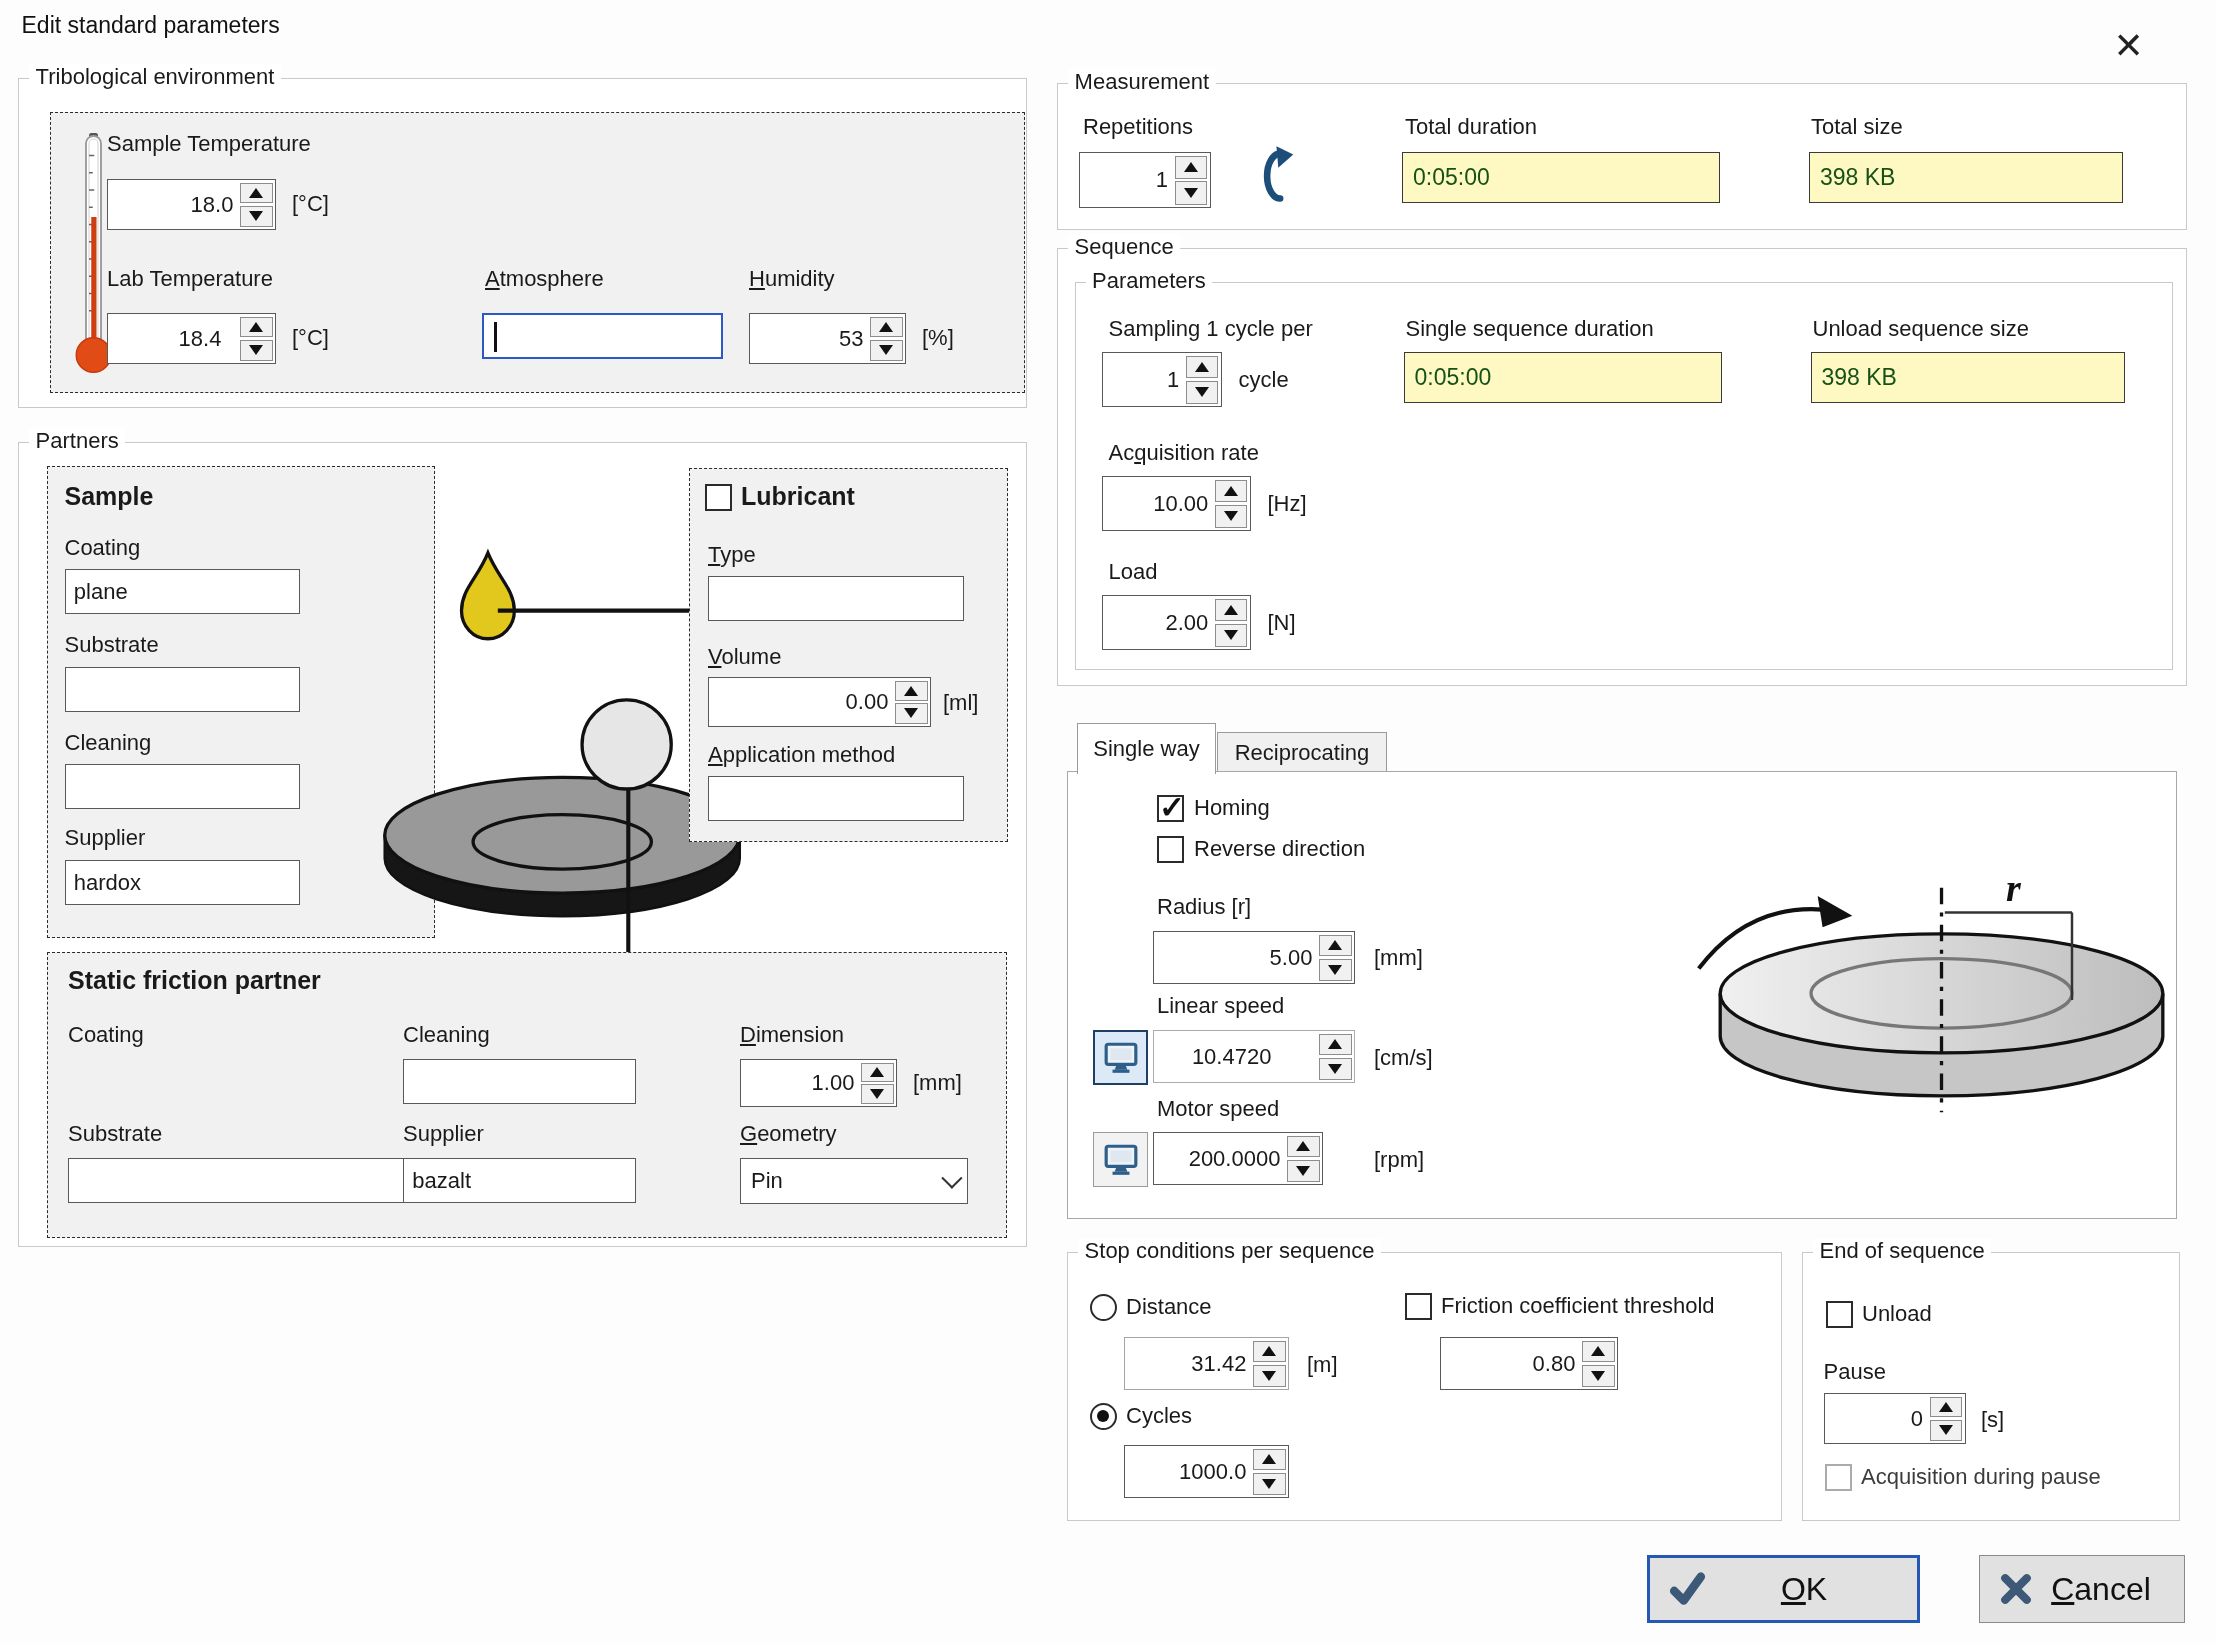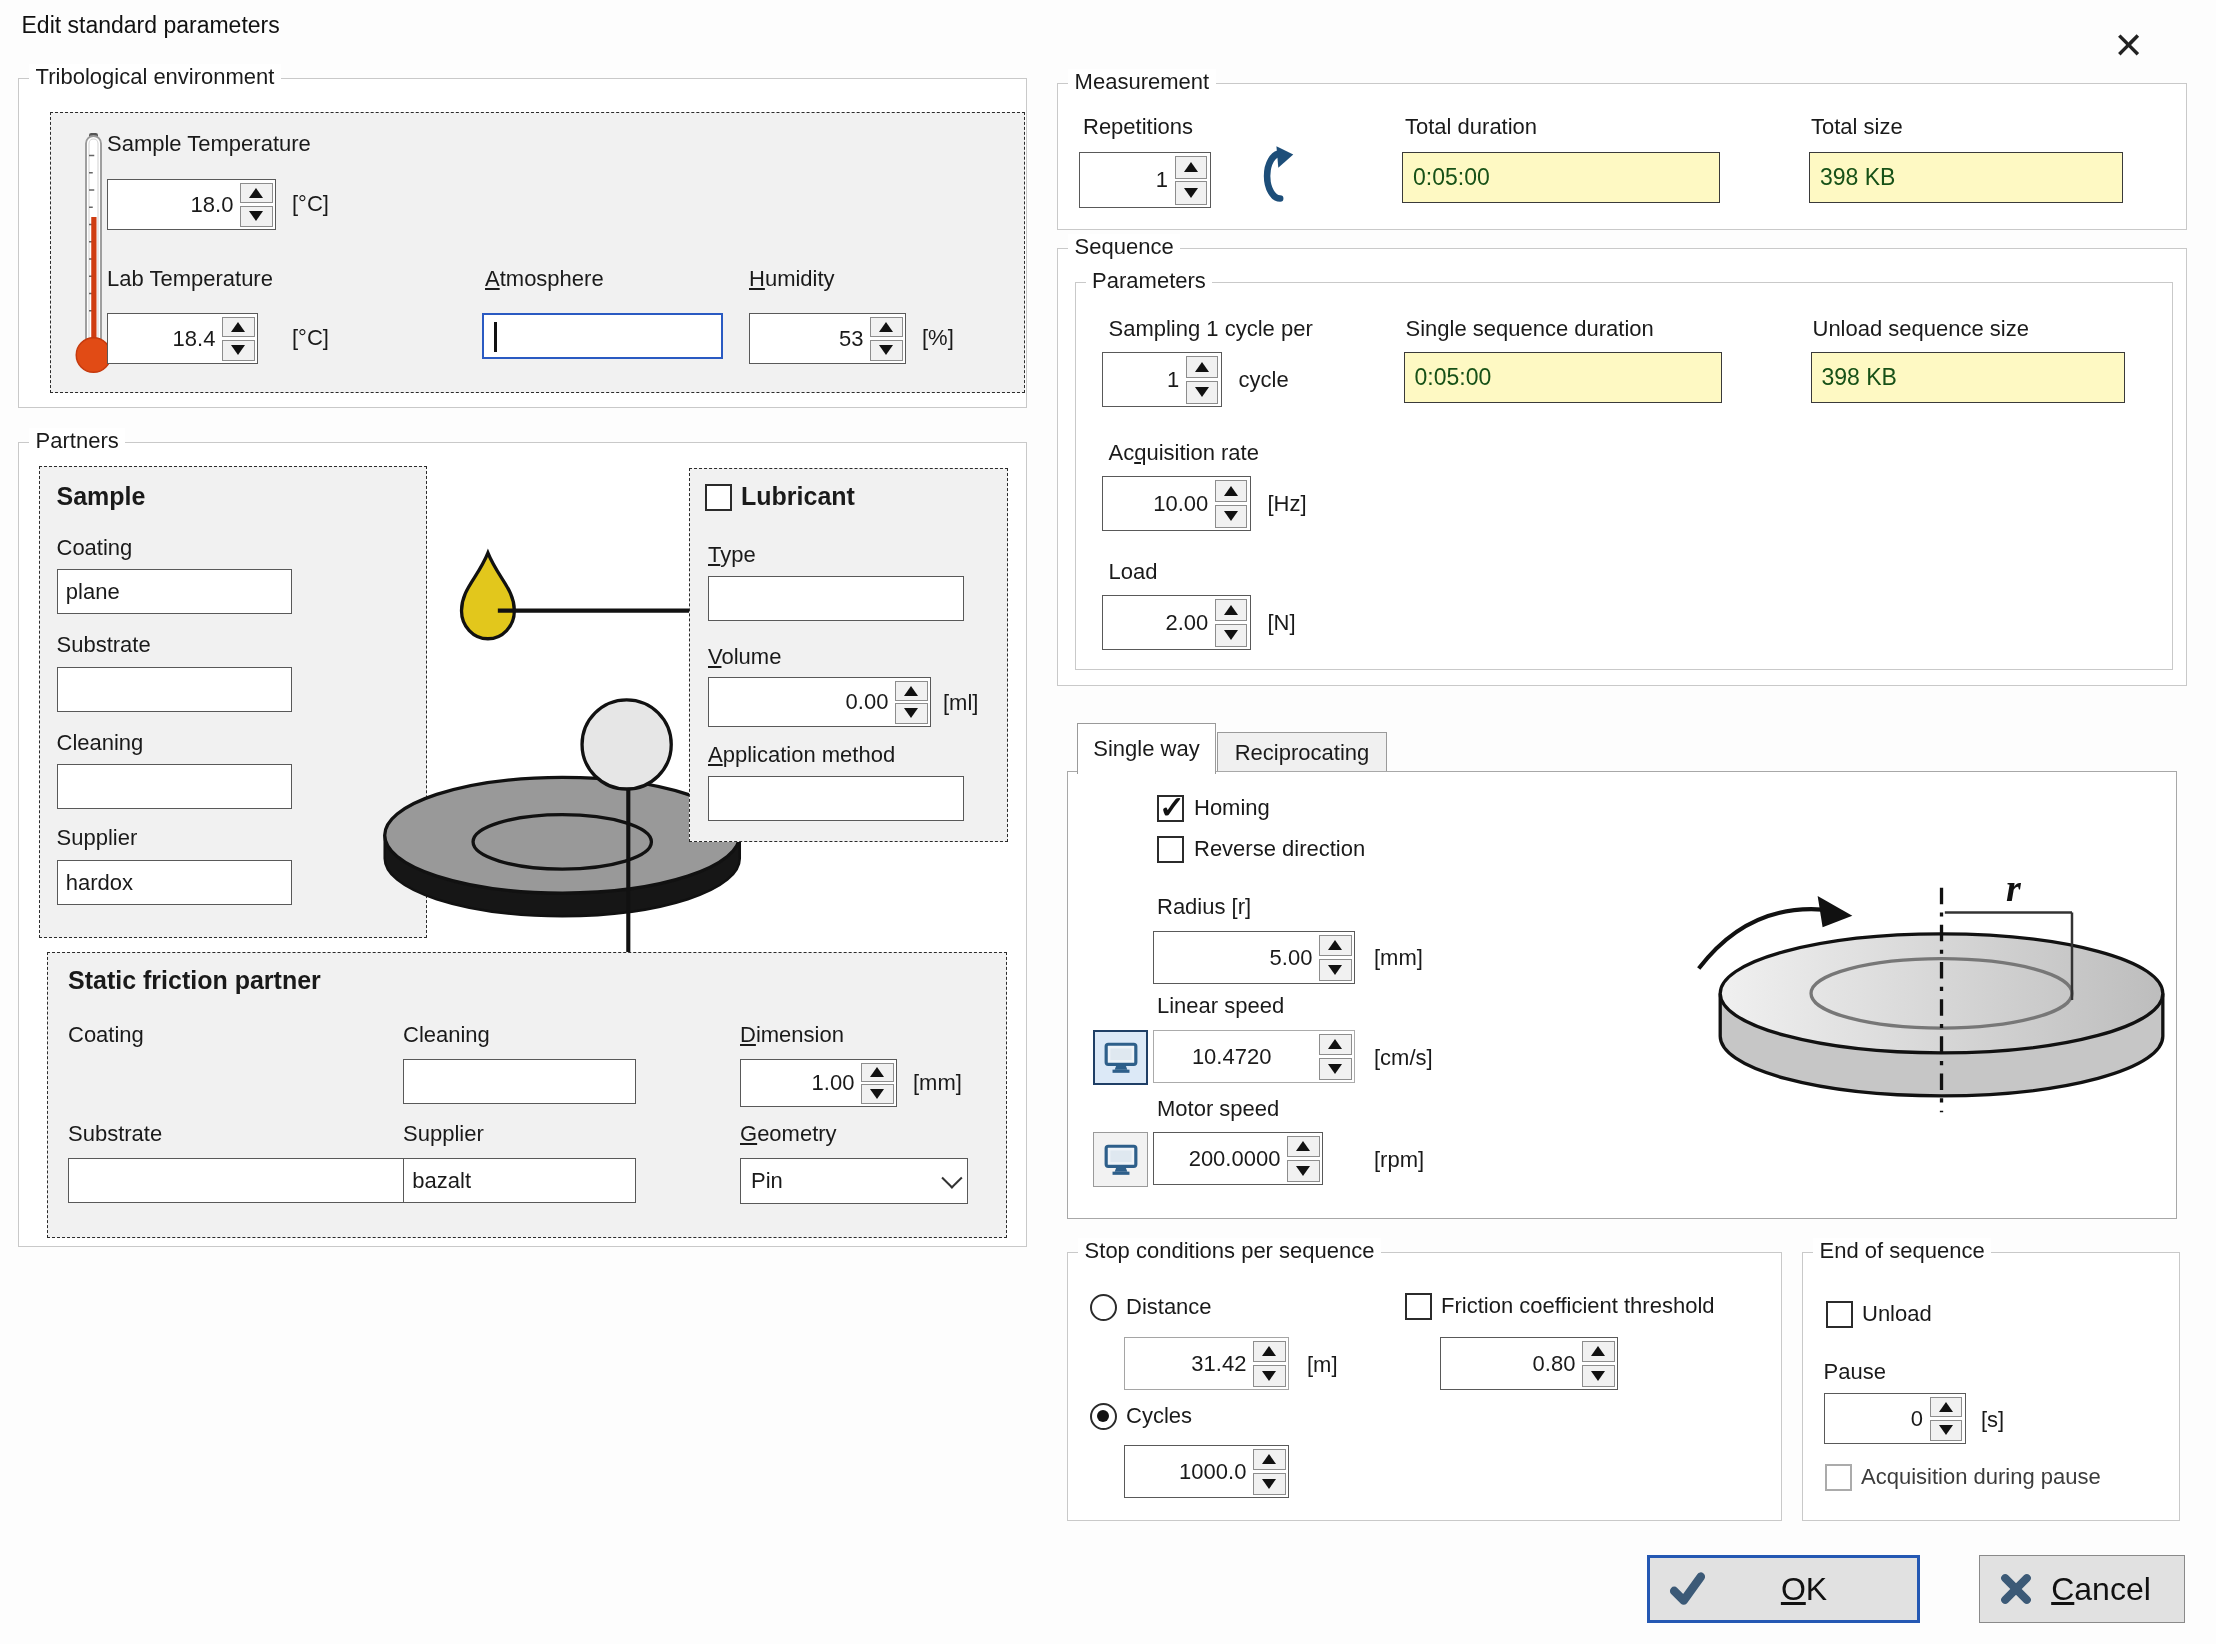--- a/index.html
+++ b/index.html
@@ -71,21 +71,21 @@
               <span class="tri-u"></span>
             </div>
             <div class="sb">
               <span class="tri-d"></span>
             </div>
           </div>
       </div>
       <div class="unit" style="left:241px;top:78px;">[°C]</div>
 
       <div class="lbl" style="left:56px;top:153px;">Lab Temperature</div>
-      <div class="spin" style="left:56px;top:200px;width:151px;height:51px;">
+      <div class="spin" style="left:56px;top:200px;width:169px;height:51px;gap:12px;">
         <div class="val">18.4</div>
         <div class="btns">
             <div class="sb">
               <span class="tri-u"></span>
             </div>
             <div class="sb">
               <span class="tri-d"></span>
             </div>
           </div>
       </div>
@@ -109,21 +109,21 @@
             </div>
           </div>
       </div>
       <div class="unit" style="left:871px;top:212px;">[%]</div>
     </div>
   </div>
 
   <div class="group" style="left:18px;top:442px;width:1009px;height:805px;">
     <span class="legend">Partners</span>
 
-    <div class="dashed" style="left:20px;top:23px;width:388px;height:472px;">
+    <div class="dashed" style="left:28px;top:23px;width:388px;height:472px;">
       <div class="lbl bold" style="left:16.5px;top:15px;">Sample</div>
       <div class="lbl" style="left:16.5px;top:68px;">Coating</div>
       <div class="tin" style="left:16.5px;top:102px;width:235px;height:45px;">
           <span>plane</span>
         </div>
       <div class="lbl" style="left:16.5px;top:165px;">Substrate</div>
       <div class="tin" style="left:16.5px;top:200px;width:235px;height:45px;">
           <span></span>
         </div>
       <div class="lbl" style="left:16.5px;top:263px;">Cleaning</div>

